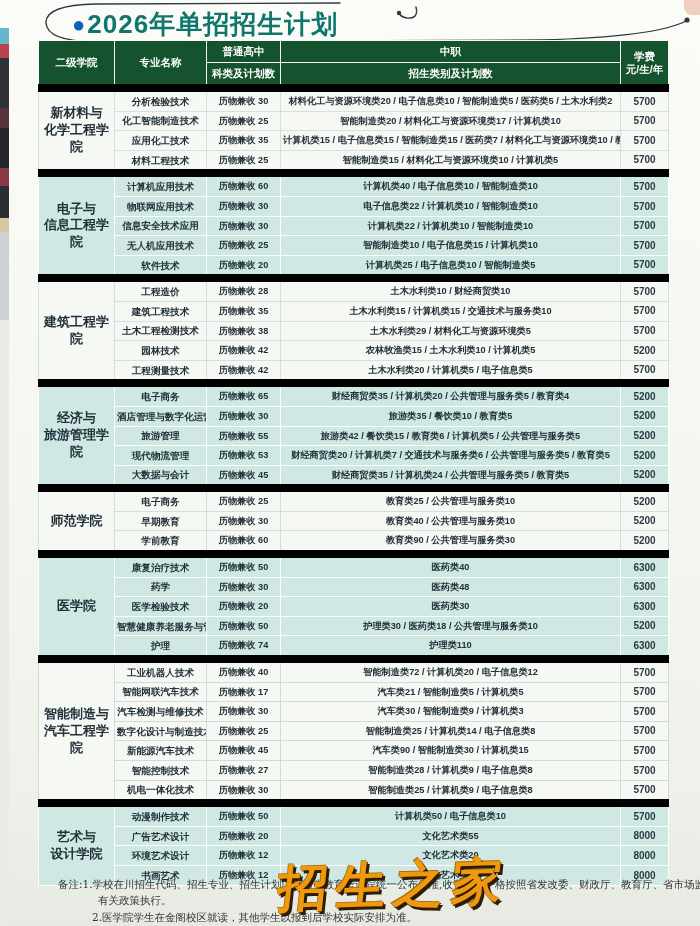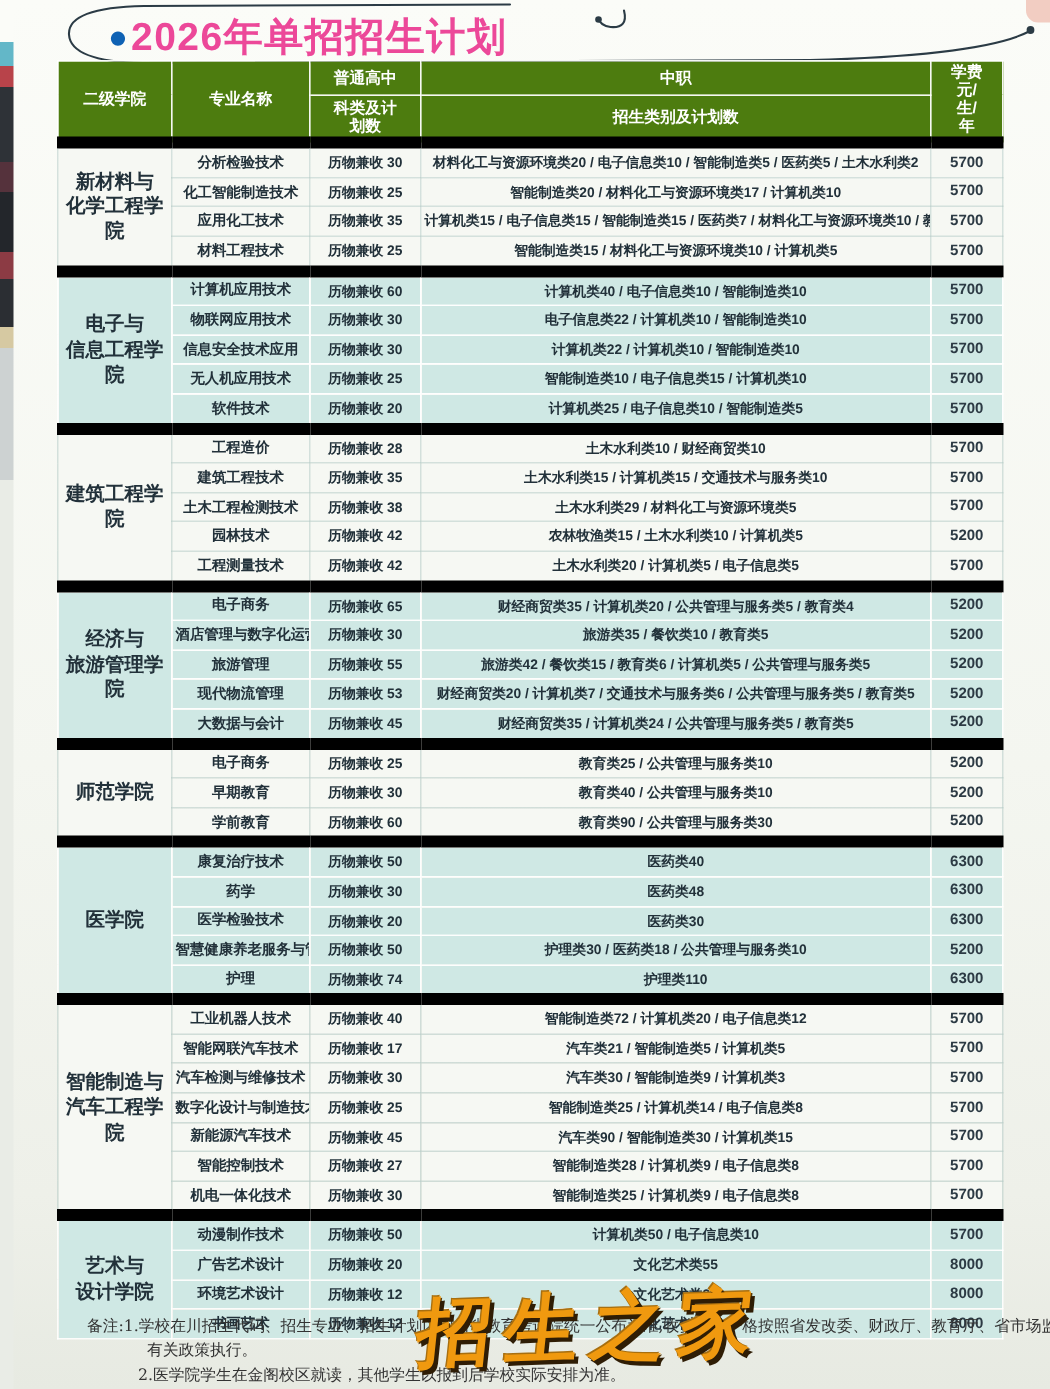--- a/index.html
+++ b/index.html
@@ -14,31 +14,31 @@
     background:linear-gradient(180deg,
       #fbfcf8 0 28px,#63b7c8 28px 44px,#b8434a 44px 58px,#2e3237 58px 108px,
       #55323c 108px 128px,#23262b 128px 168px,#8c3b44 168px 186px,#2b2e33 186px 218px,
       #d6c9a2 218px 232px,#cdd2d2 232px 320px,#e9ece6 320px 100%);
   }
   .corner-pink{position:absolute;right:0;top:0;width:16px;height:15px;background:#f2cdc2;border-bottom-left-radius:8px;}
 
   
   .title-wrap{position:absolute;left:72px;top:7px;white-space:nowrap;}
   .title-bullet{color:#0f62b4;font-size:22px;vertical-align:1px;margin-right:2px;}
-  .page-title{display:inline;color:#ec4899;font-size:26px;font-weight:800;letter-spacing:1px;}
+  .page-title{display:inline;color:#0f766e;font-size:26px;font-weight:800;letter-spacing:1px;}
   .deco-svg{position:absolute;left:0;top:0;width:700px;height:60px;pointer-events:none;}
 
   
   .plan-table{
     position:absolute;left:38px;top:40px;width:630px;
     border-collapse:collapse;table-layout:fixed;
   }
   .plan-table th{
-    background:#4d7c0f;color:#ffffff;font-weight:bold;font-size:10.5px;
-    border:1px solid rgba(255,255,255,.95);padding:1px 12px;height:19px;line-height:1.15;
+    background:#14532d;color:#ffffff;font-weight:bold;font-size:10.5px;
+    border:1px solid rgba(255,255,255,.95);padding:1px 0;height:19px;line-height:1.15;
   }
   .plan-table td{
     text-align:center;vertical-align:middle;height:18.6px;padding:0 2px;
     font-size:9.3px;line-height:1.15;color:#22313a;
     border:1px solid rgba(175,200,196,.5);
     overflow:hidden;white-space:nowrap;
   }
   tr.plain td{background:#f6f8f3;}
   tr.teal td{background:#cfe8e4;border-color:rgba(255,255,255,.85);}
   tr.section-start td{border-top:8px solid #000000;}

